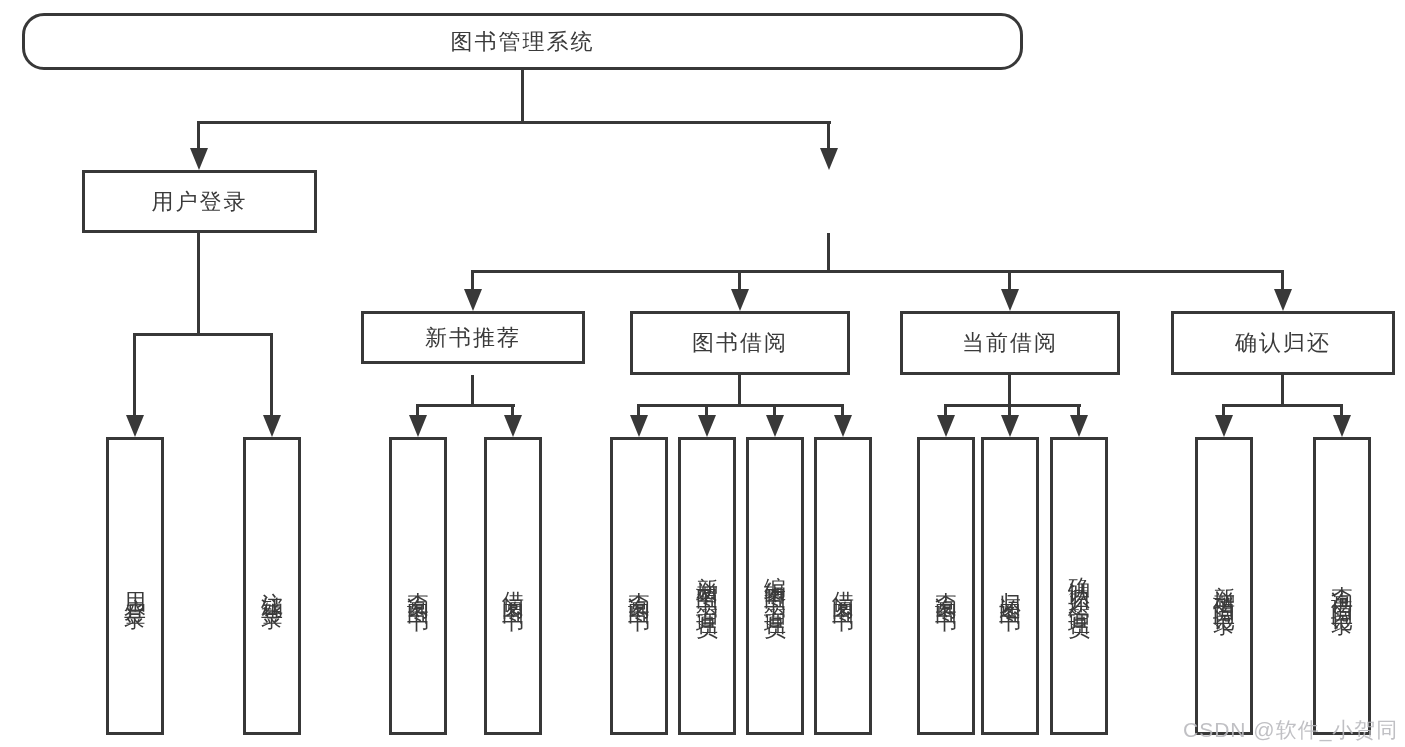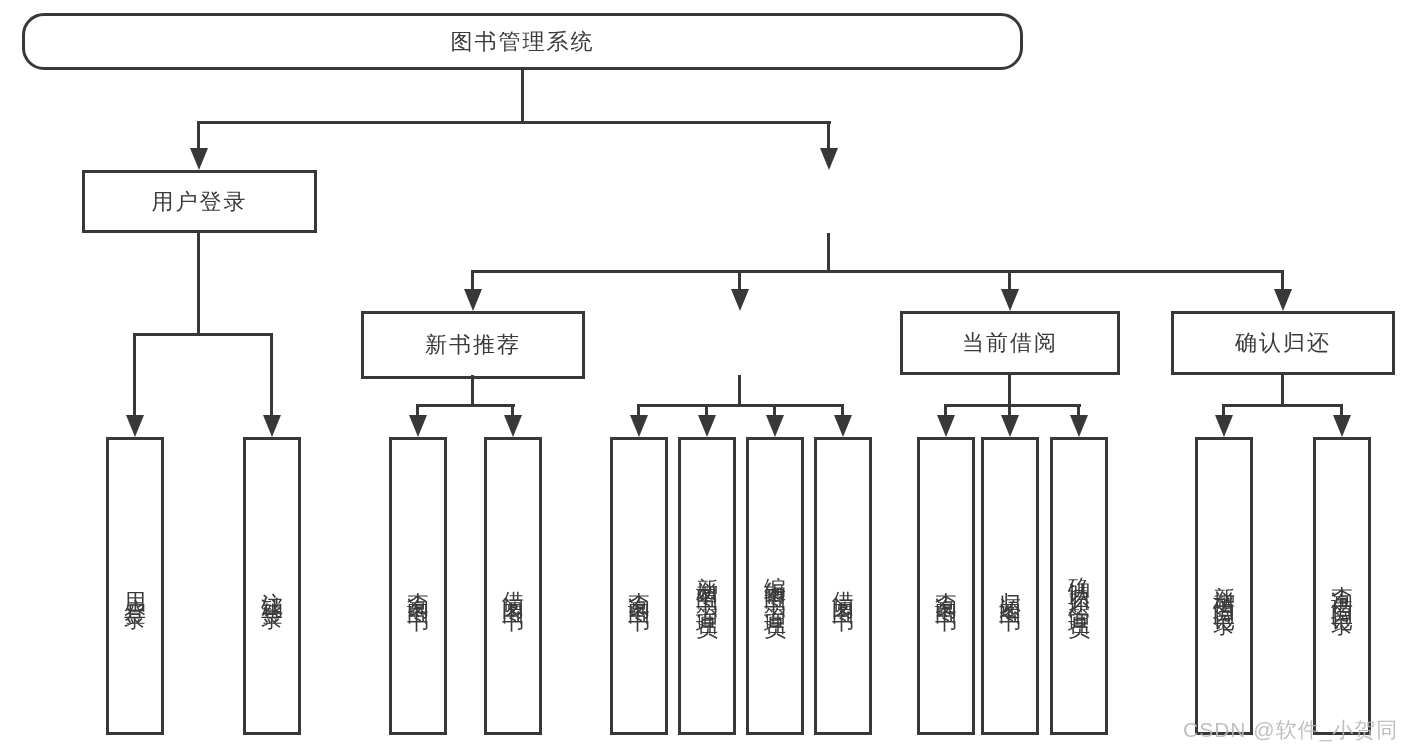--- a/index.html
+++ b/index.html
@@ -83,22 +83,25 @@
   <div class="line" style="left:471px; top:270px; width:813px; height:3px;"></div>
   <div class="line" style="left:471px; top:272px; width:3px; height:19px;"></div>
   <div class="line" style="left:738px; top:272px; width:3px; height:19px;"></div>
   <div class="line" style="left:1008px; top:272px; width:3px; height:19px;"></div>
   <div class="line" style="left:1281px; top:272px; width:3px; height:19px;"></div>
   <div class="arrow" style="left:464px; top:289px;"></div>
   <div class="arrow" style="left:731px; top:289px;"></div>
   <div class="arrow" style="left:1001px; top:289px;"></div>
   <div class="arrow" style="left:1274px; top:289px;"></div>
 
-  <div class="box" style="left:361px; top:311px; width:224px; height:68px;">
+  <div class="box" style="left:361px; top:311px; width:224px; height:53px;">
     <span>新书推荐</span>
+  </div>
+  <div class="box" style="left:630px; top:311px; width:220px; height:64px;">
+    <span>图书借阅</span>
   </div>
   <div class="box" style="left:900px; top:311px; width:220px; height:64px;">
     <span>当前借阅</span>
   </div>
   <div class="box" style="left:1171px; top:311px; width:224px; height:64px;">
     <span>确认归还</span>
   </div>
 
   <div class="line" style="left:471px; top:375px; width:3px; height:31px;"></div>
   <div class="line" style="left:416px; top:404px; width:99px; height:3px;"></div>

